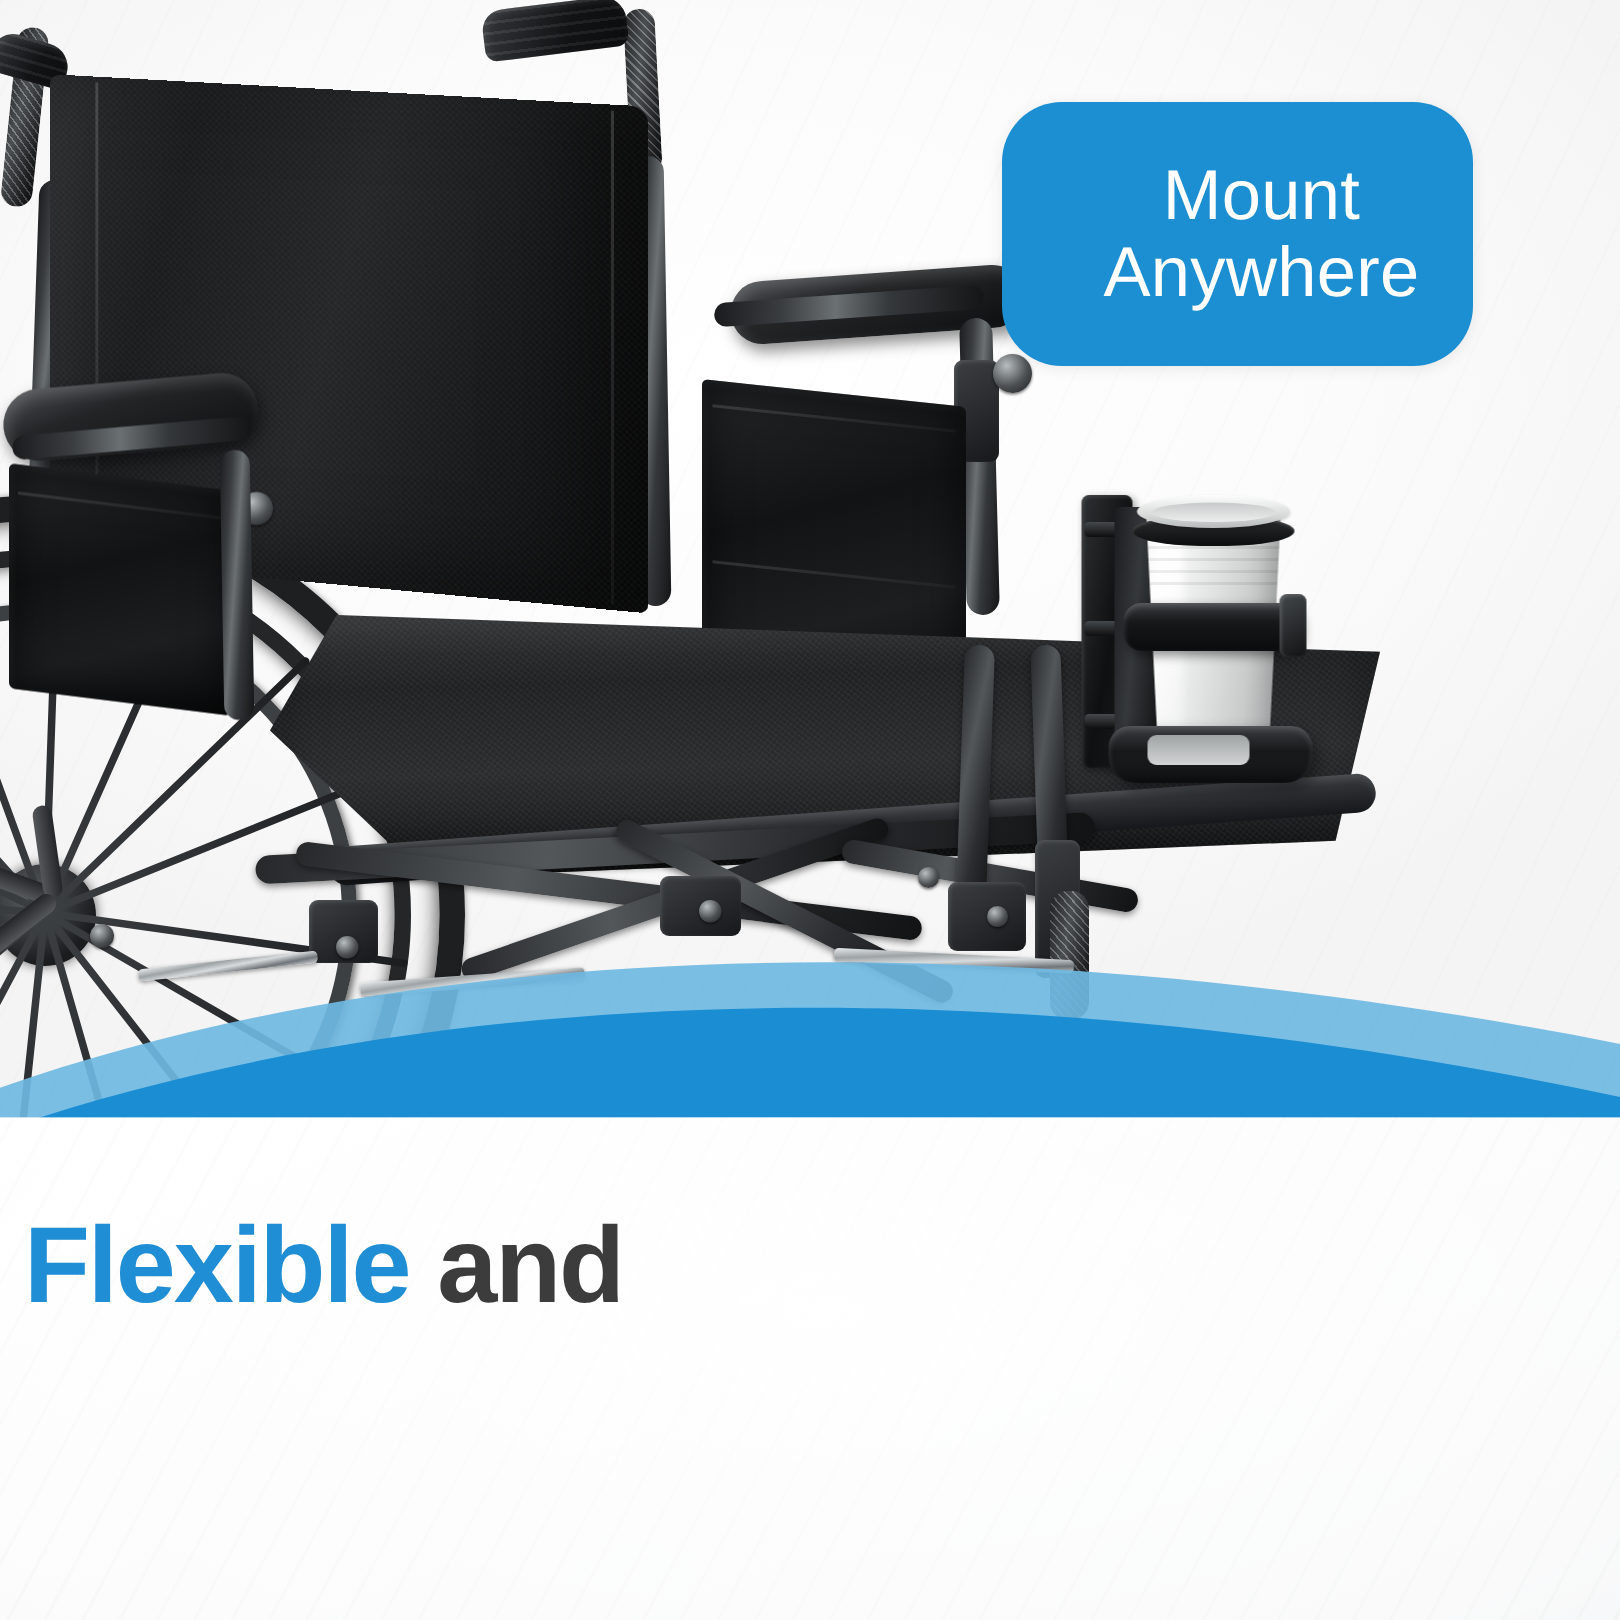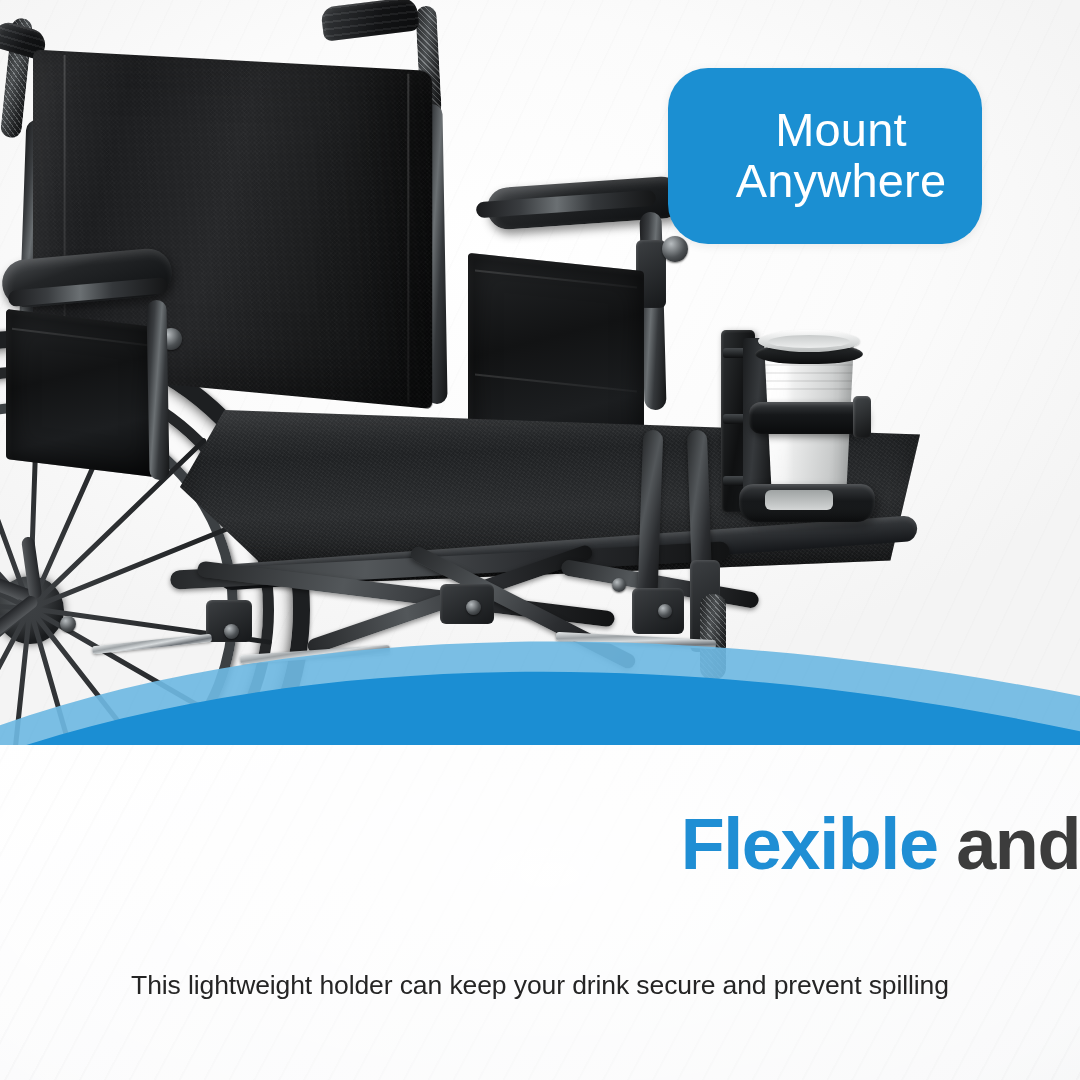--- a/index.html
+++ b/index.html
@@ -324,22 +324,22 @@
         rgba(0,0,0,0.022) 0px, rgba(0,0,0,0.022) 1.5px,
         rgba(0,0,0,0)     2.5px, rgba(0,0,0,0)     22px);
   }
   .bottom-swoosh{
     position:absolute; left:-260px; top:-220px; width:1620px; height:700px;
     border-radius:50%;
     background:radial-gradient(ellipse at 50% 50%, rgba(255,255,255,.92) 0%, rgba(255,255,255,.45) 55%, rgba(255,255,255,0) 72%);
   }
 
   .headline {
-    position:absolute; left:4px; right:0; top:62px;
-    text-align:right;
+    position:absolute; left:16px; right:0; top:62px;
+    text-align:left;
     font-size:72px;
     font-weight:bold;
     line-height:1.03;
     letter-spacing:-1.4px;
     color:#3c3c3c;
   }
   .headline .hl-blue { color:#1f8ed4; }
   .headline .hl-dark { color:#3c3c3c; }
 
   .subhead {
@@ -498,21 +498,20 @@
     <div class="bottom-texture"></div>
     <div class="bottom-swoosh"></div>
 
     <div class="headline nosel">
       <div>
         <span class="hl-blue">Flexible</span>
         <span class="hl-dark">and</span>
       </div>
     </div>
 
-    <div class="subhead nosel">This lightweight holder can keep your drink secure and prevent spilling</div>
   </div>
 
   <div class="waves">
     <svg viewBox="0 0 1080 360" preserveAspectRatio="none" xmlns="http://www.w3.org/2000/svg">
 
       <path d="M -40,140 C 240,30 640,4 1120,104 L 1120,230 C 640,118 250,150 -40,262 Z" fill="#6fb8e2" opacity="0.92"></path>
 
       <path d="M -40,168 C 250,58 650,34 1120,140 L 1120,252 C 650,150 255,178 -40,286 Z" fill="#1b8ed3"></path>
 
       <path d="M -40,286 C 255,178 650,150 1120,252 L 1120,400 L -40,400 Z" fill="#fbfbfc"></path>

